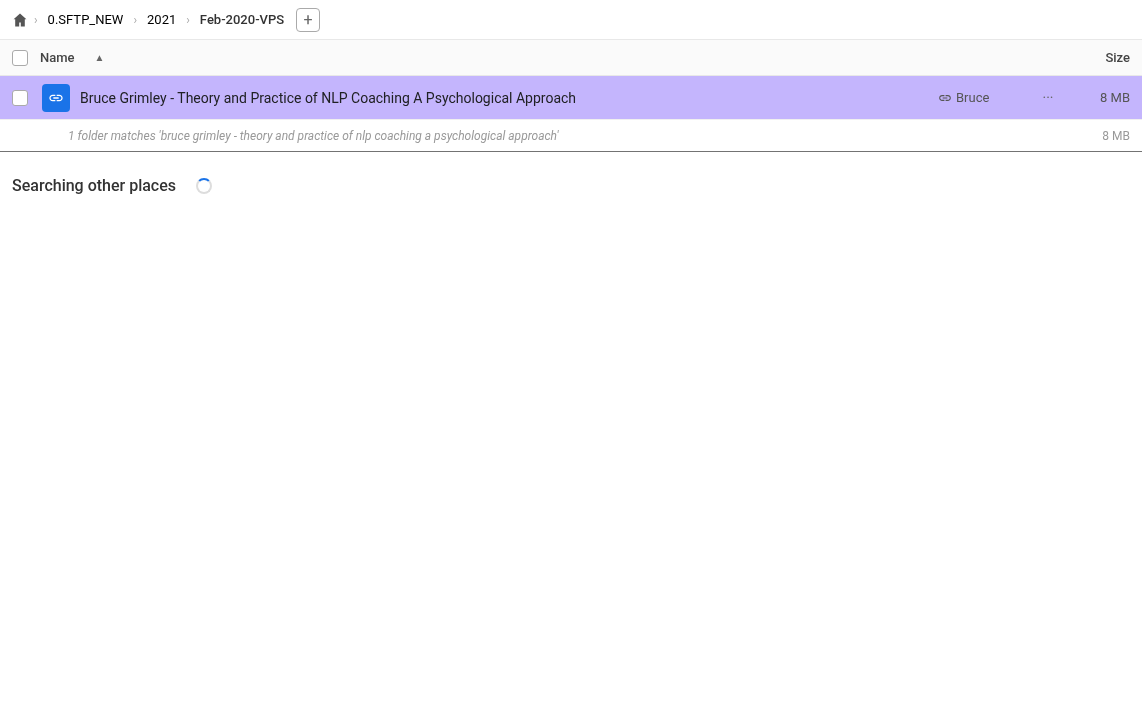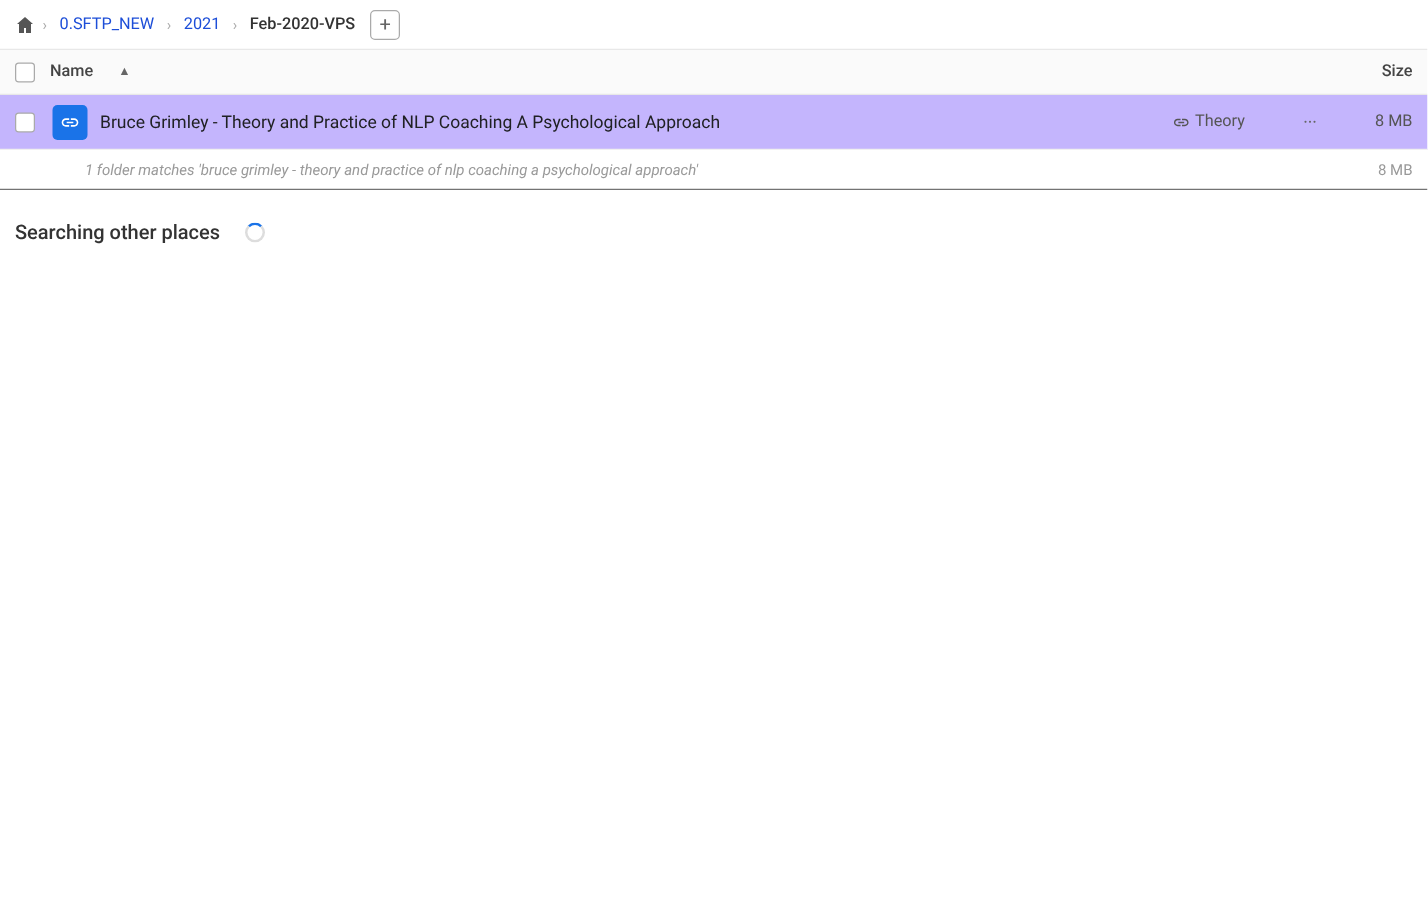--- a/index.html
+++ b/index.html
@@ -40,21 +40,21 @@
       height: 16px;
     }
 
     .breadcrumb-separator {
       color: #aaa;
       font-size: 12px;
       margin: 0 2px;
     }
 
     .breadcrumb-item {
-      color: #1d4ed8;
+      color: #000000;
       font-size: 13px;
       cursor: pointer;
       padding: 2px 4px;
       border-radius: 3px;
     }
 
     .breadcrumb-item.active {
       color: #333;
       font-weight: 500;
     }
@@ -287,21 +287,21 @@
       <svg width="16" height="16" viewBox="0 0 24 24" fill="white" xmlns="http://www.w3.org/2000/svg">
         <path d="M3.9 12c0-1.71 1.39-3.1 3.1-3.1h4V7H7c-2.76 0-5 2.24-5 5s2.24 5 5 5h4v-1.9H7c-1.71 0-3.1-1.39-3.1-3.1zM8 13h8v-2H8v2zm9-6h-4v1.9h4c1.71 0 3.1 1.39 3.1 3.1s-1.39 3.1-3.1 3.1h-4V17h4c2.76 0 5-2.24 5-5s-2.24-5-5-5z"></path>
       </svg>
     </div>
   </div>
   <div class="file-name">Bruce Grimley - Theory and Practice of NLP Coaching A Psychological Approach</div>
   <div class="file-shared">
     <svg width="14" height="14" viewBox="0 0 24 24" fill="currentColor">
       <path d="M3.9 12c0-1.71 1.39-3.1 3.1-3.1h4V7H7c-2.76 0-5 2.24-5 5s2.24 5 5 5h4v-1.9H7c-1.71 0-3.1-1.39-3.1-3.1zM8 13h8v-2H8v2zm9-6h-4v1.9h4c1.71 0 3.1 1.39 3.1 3.1s-1.39 3.1-3.1 3.1h-4V17h4c2.76 0 5-2.24 5-5s-2.24-5-5-5z"></path>
     </svg>
-    <span>Theory</span>
+    <span>Bruce</span>
   </div>
   <div class="file-more">
     <span>···</span>
   </div>
   <div class="file-size">8 MB</div>
 </div>
 
 <div class="match-row">
   <div class="match-text">1 folder matches 'bruce grimley - theory and practice of nlp coaching a psychological approach'</div>
   <div class="match-size">8 MB</div>

